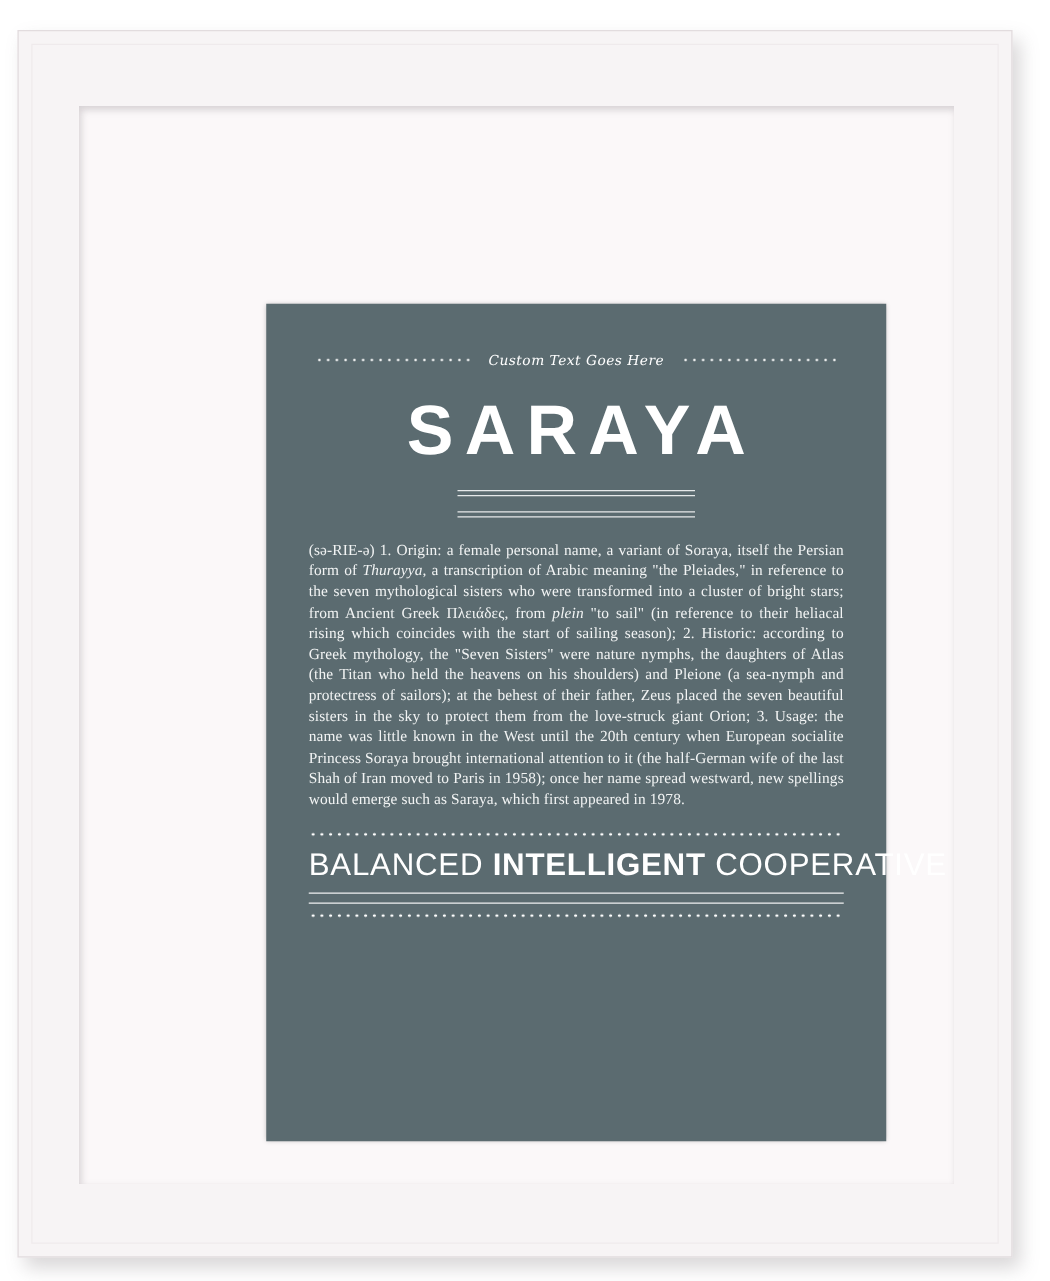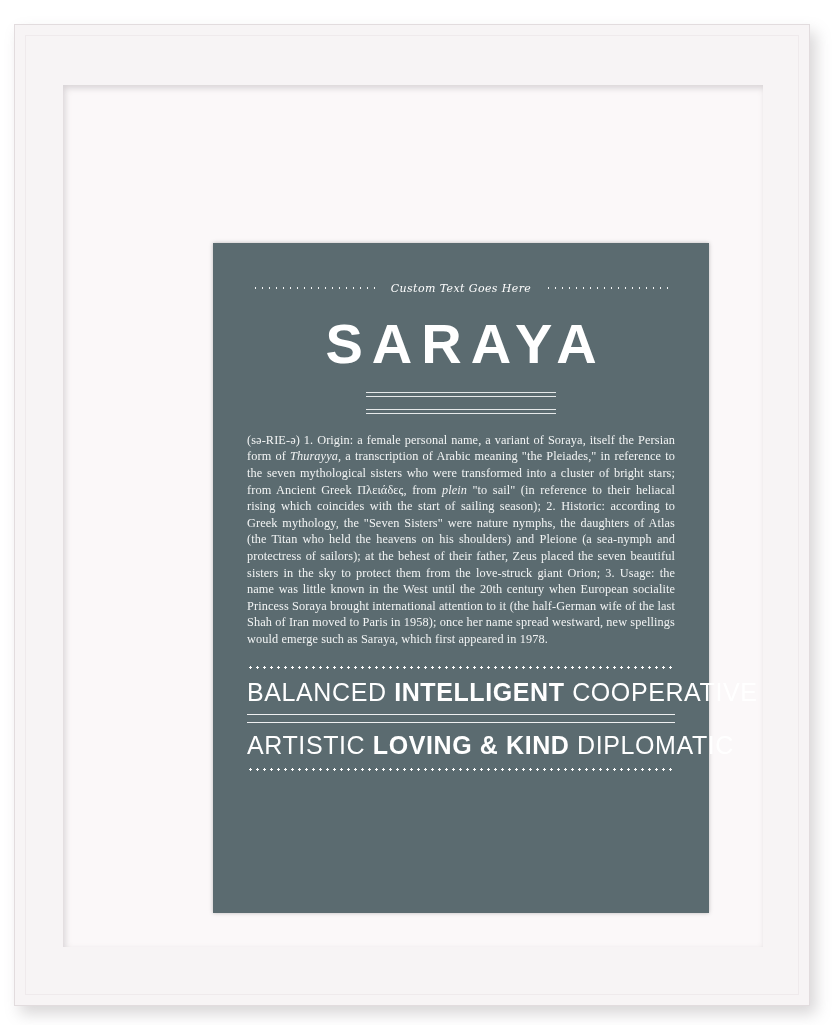--- a/index.html
+++ b/index.html
@@ -191,20 +191,19 @@
       <div class="traits">
         <div class="dotrule"></div>
 
         <div class="trait-line"><span class="light">BALANCED </span><span class="bold">INTELLIGENT</span><span class="light"> COOPERATIVE</span></div>
 
         <div class="solidrule"></div>
 
 
         <div class="solidrule"></div>
 
-        <div class="trait-line"><span class="light">ARTISTIC </span><span class="bold">LOVING &amp; KIND</span><span class="light"> DIPLOMATIC</span></div>
 
         <div class="dotrule bottom"></div>
       </div>
 
     </div>
   </div>
 </div>
 
 </body></html>

